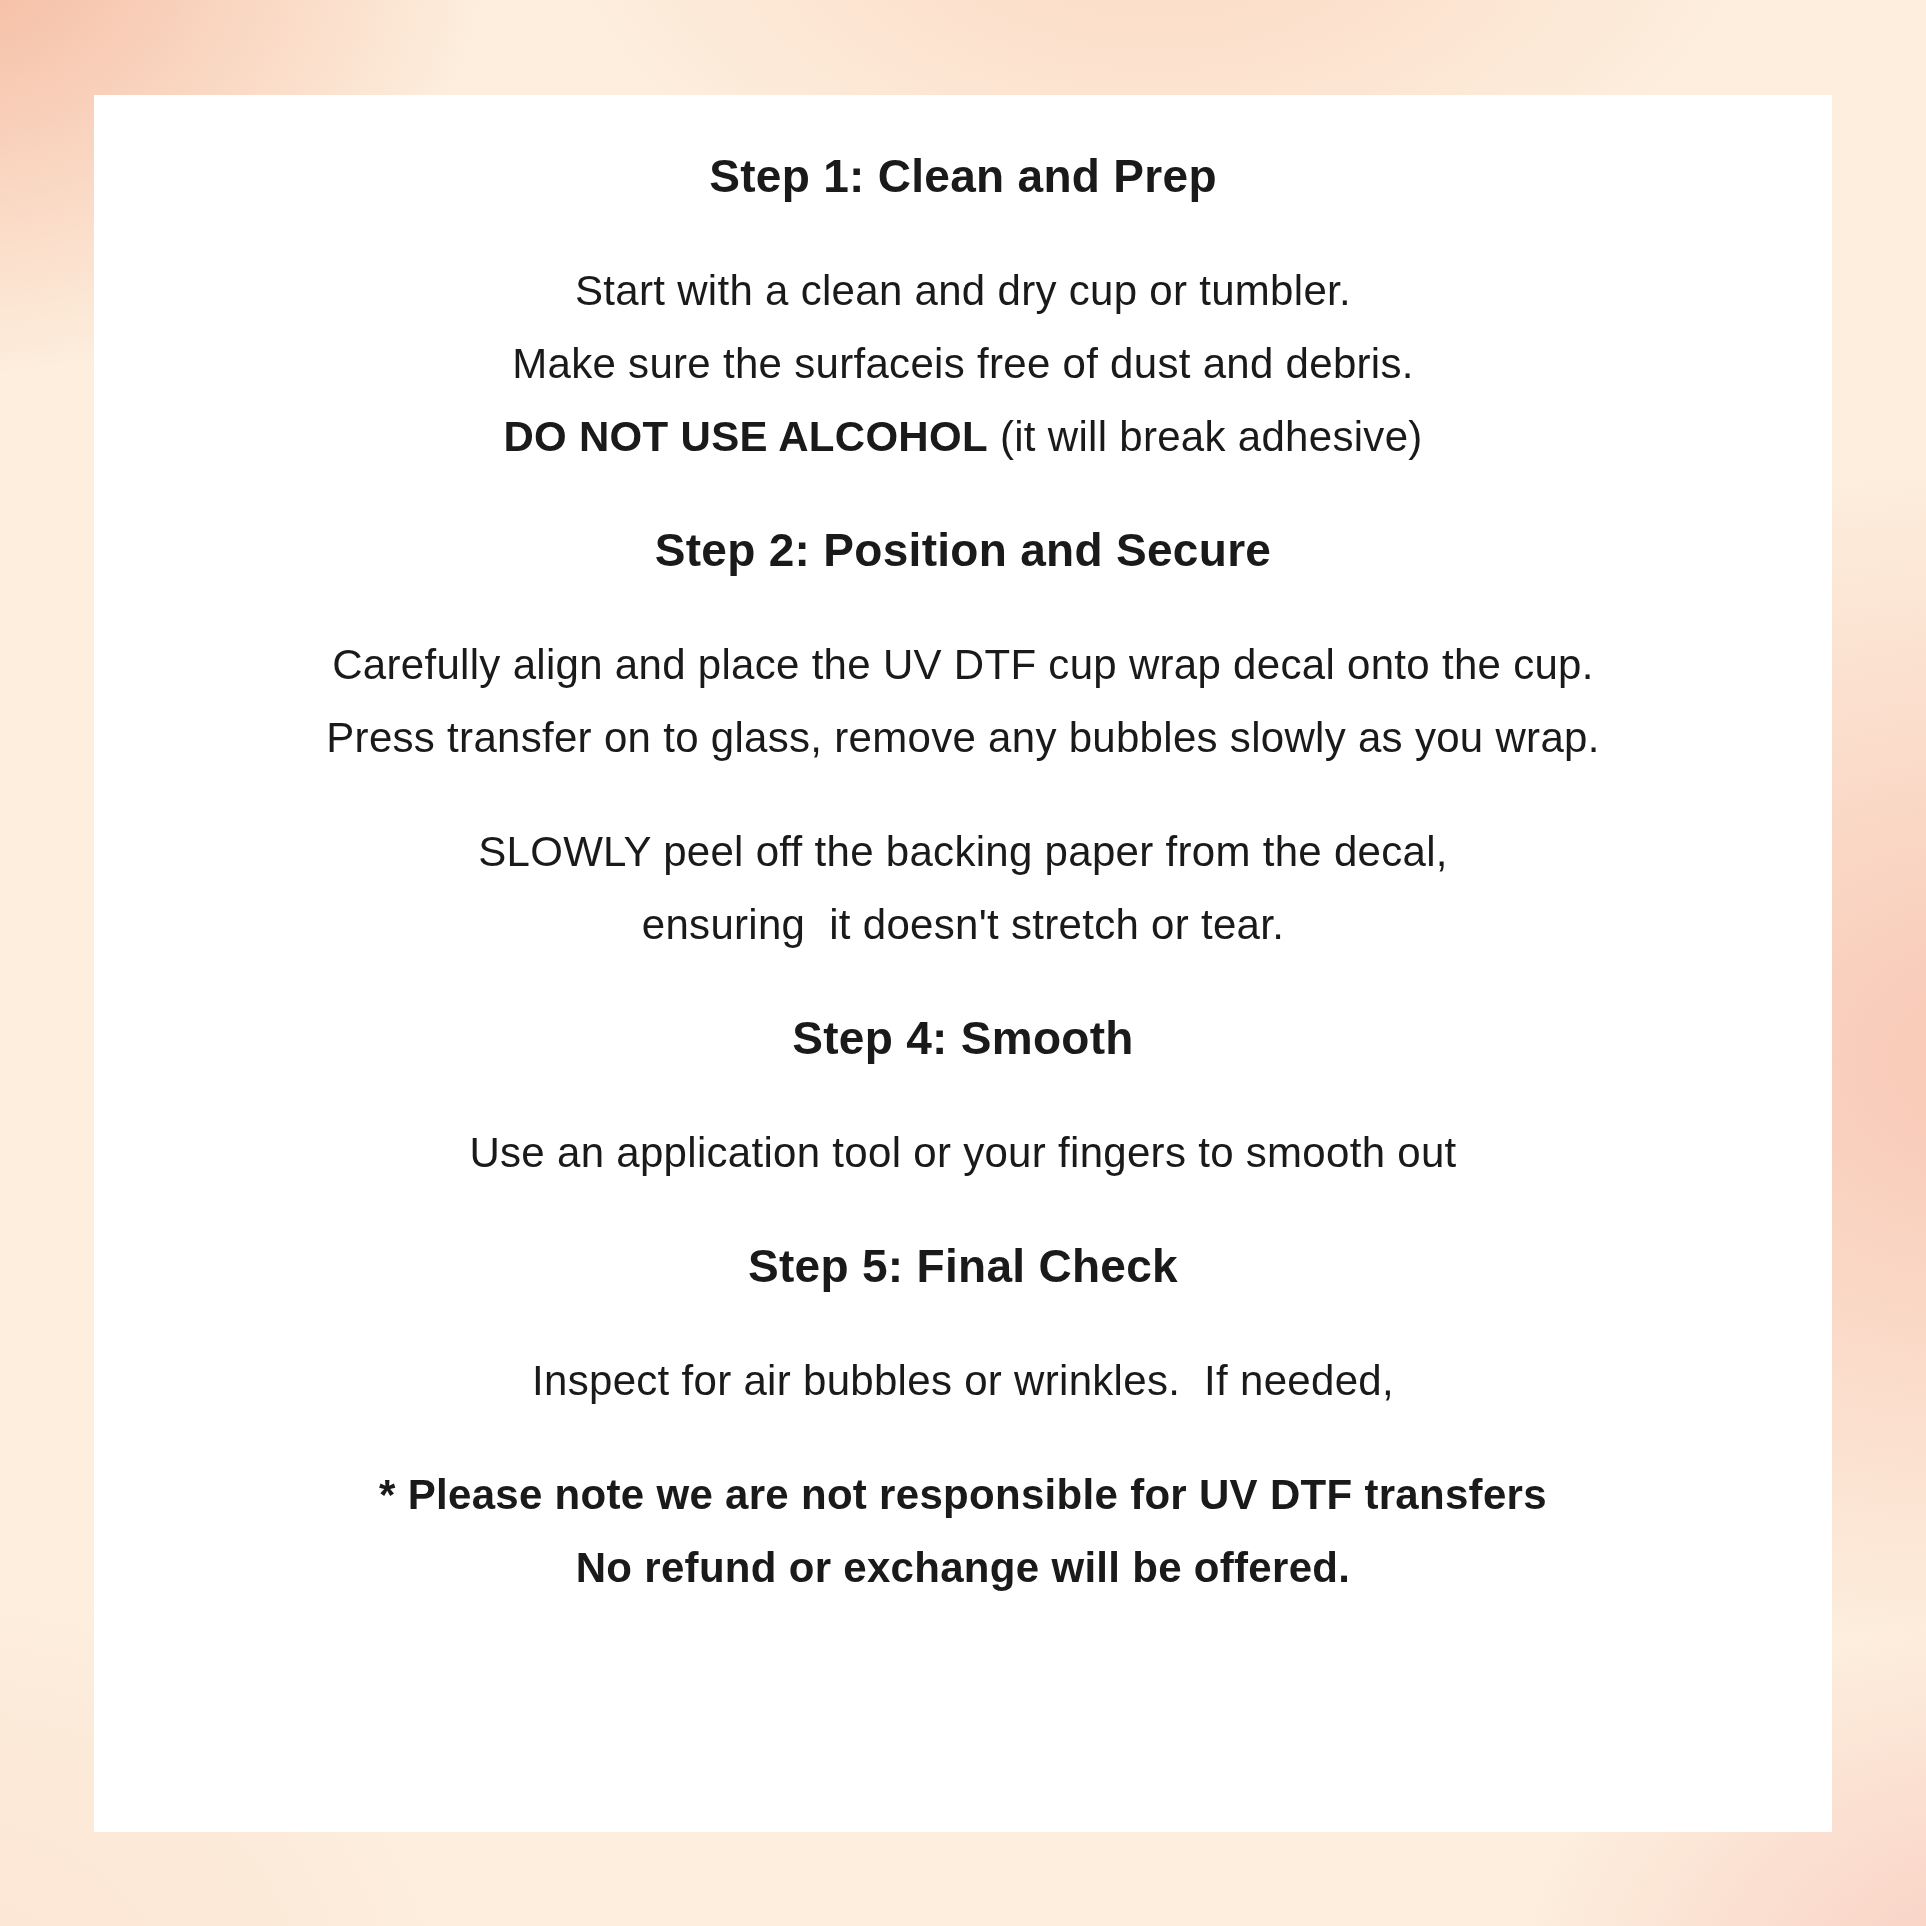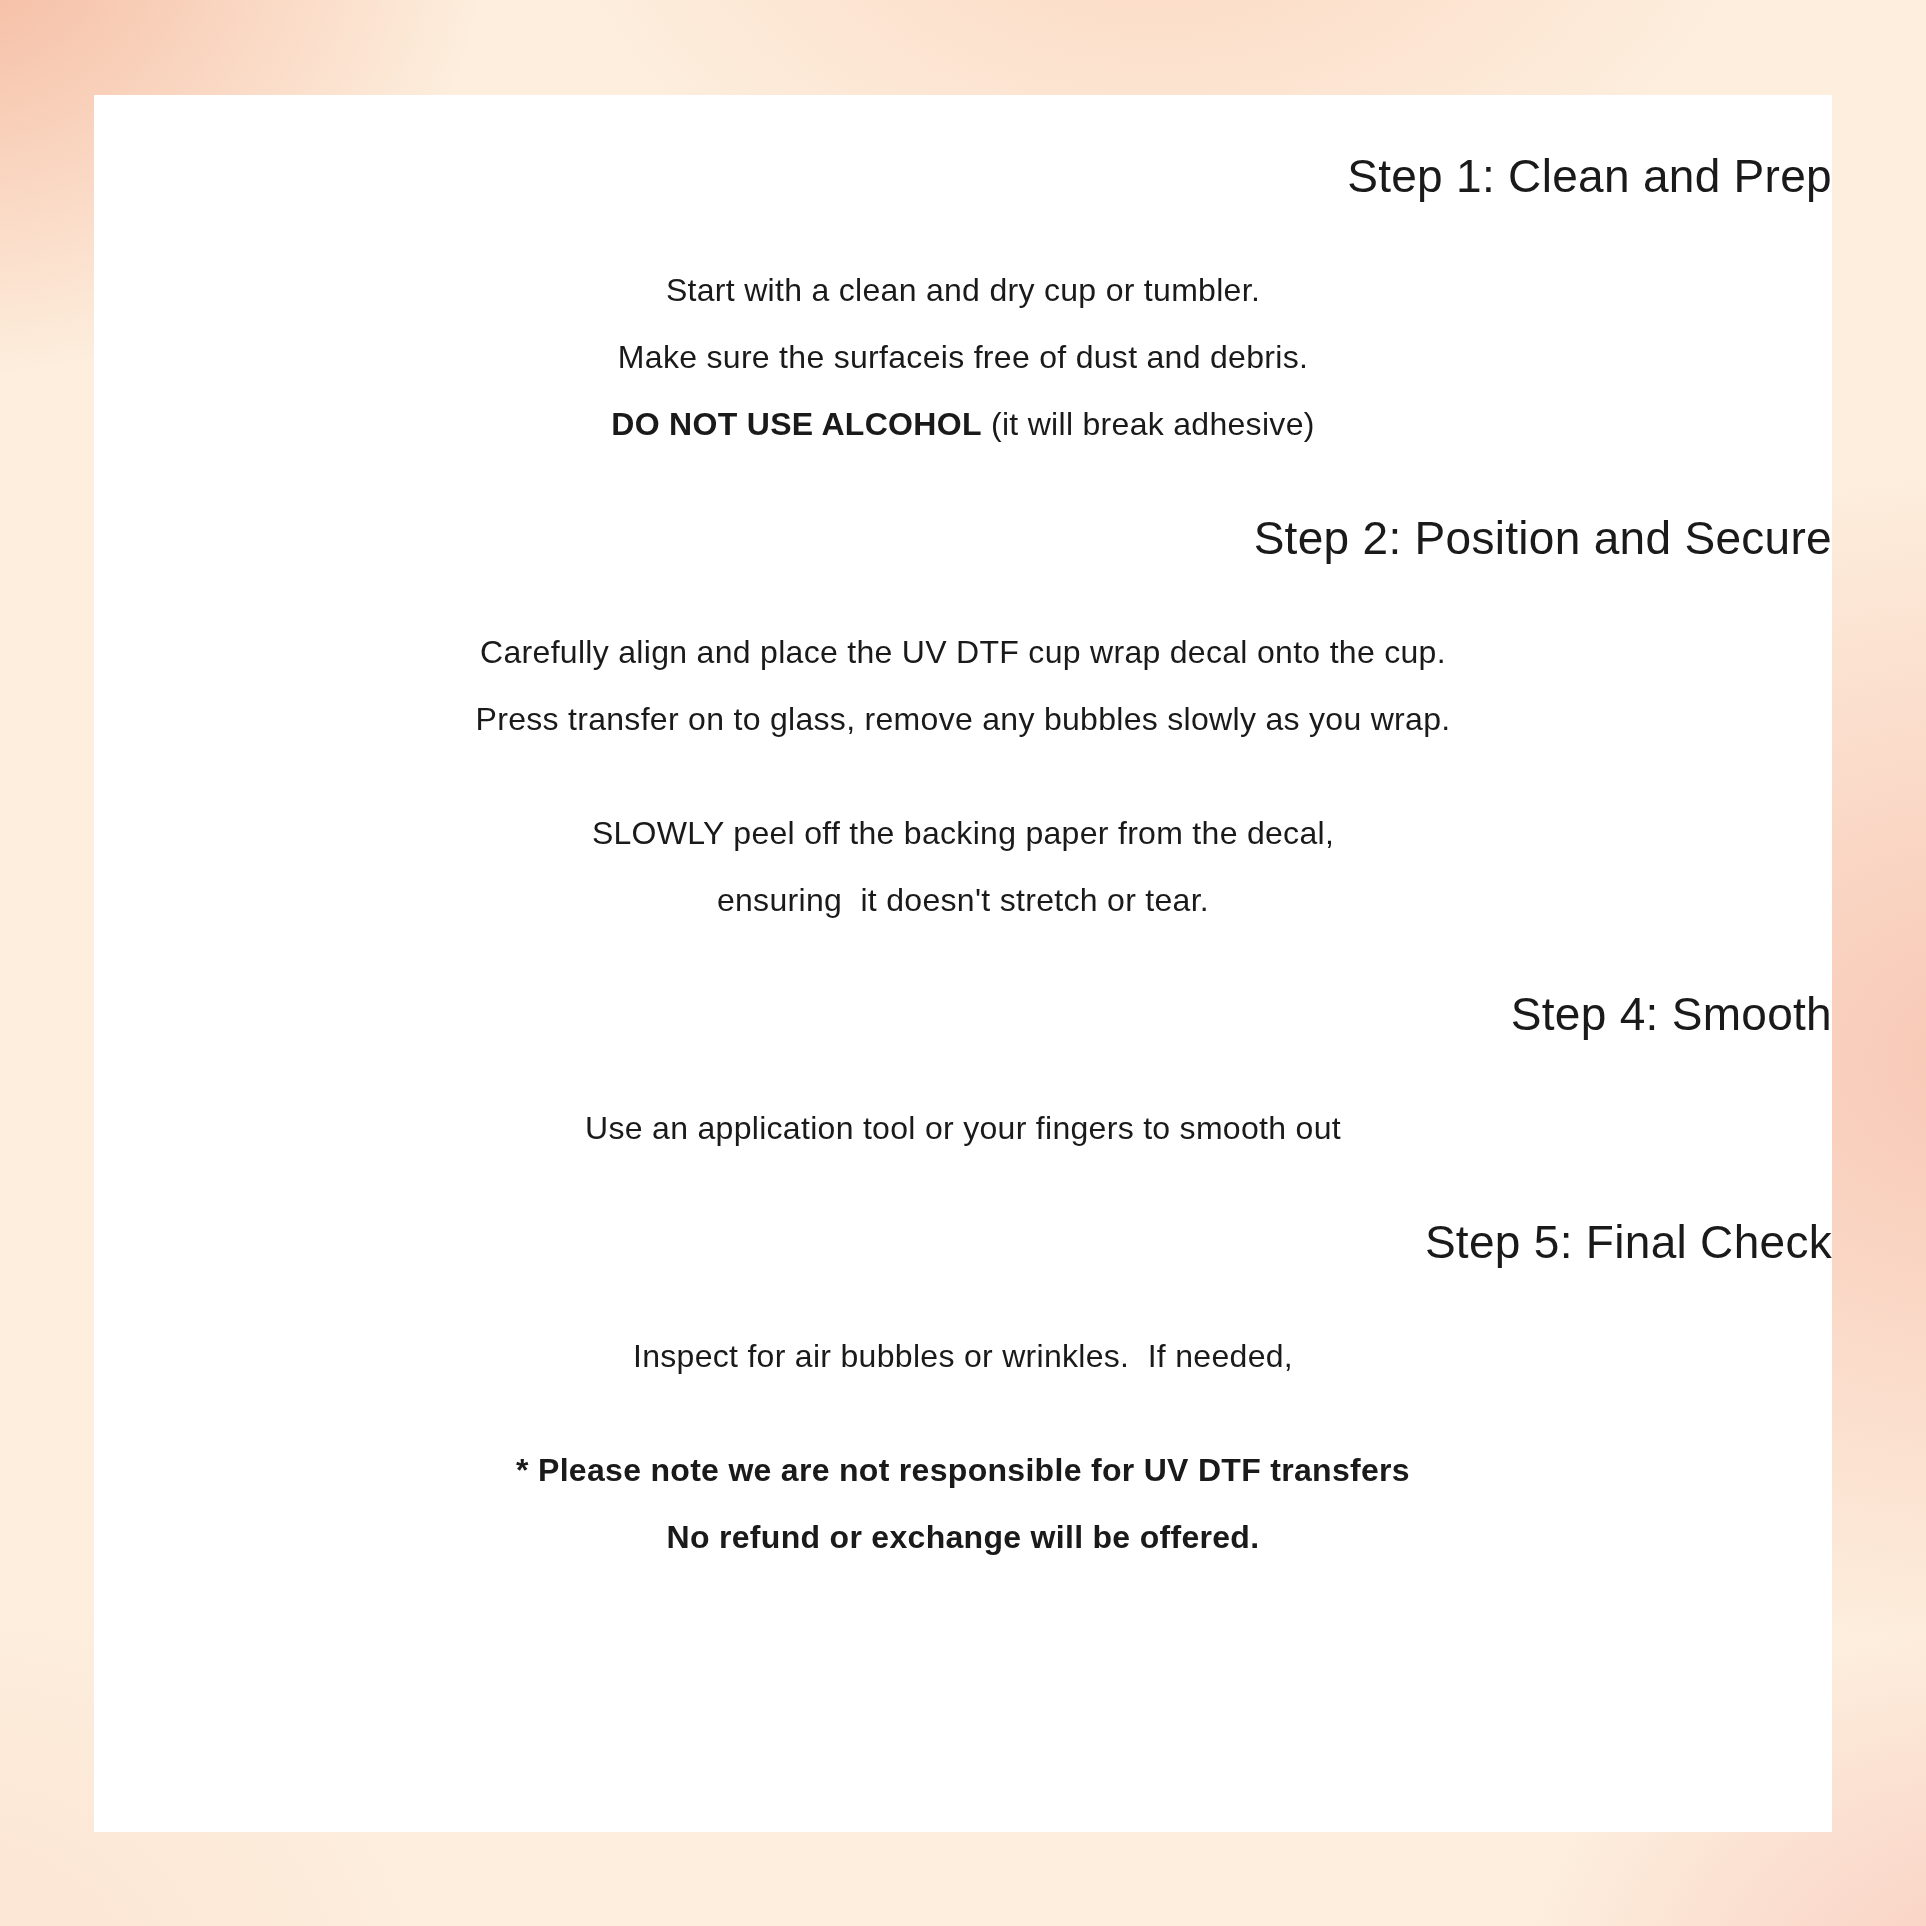--- a/index.html
+++ b/index.html
@@ -29,31 +29,30 @@
     top: 95px;
     width: 1738px;
     height: 1737px;
     background: #ffffff;
     box-sizing: border-box;
     padding-top: 53px;
     text-align: center;
     overflow: hidden;
   }
   .tline {
-    margin: 10px;
-    font-size: 32px;
+    margin: 16px;
+    font-size: 42px;
     line-height: 57px;
     color: #1a1a1a;
     letter-spacing: 0.3px;
   }
   h2.tline {
-    font-weight: 400;
+    font-weight: 700;
     font-size: 46px;
     margin: 0 0 57px 0;
-    text-align: right;
   }
   section.step {
     margin: 0 0 57px 0;
   }
   .disclaimer .tline {
     font-weight: 700;
   }
   strong { font-weight: 700; }
 </style>
 </head>

